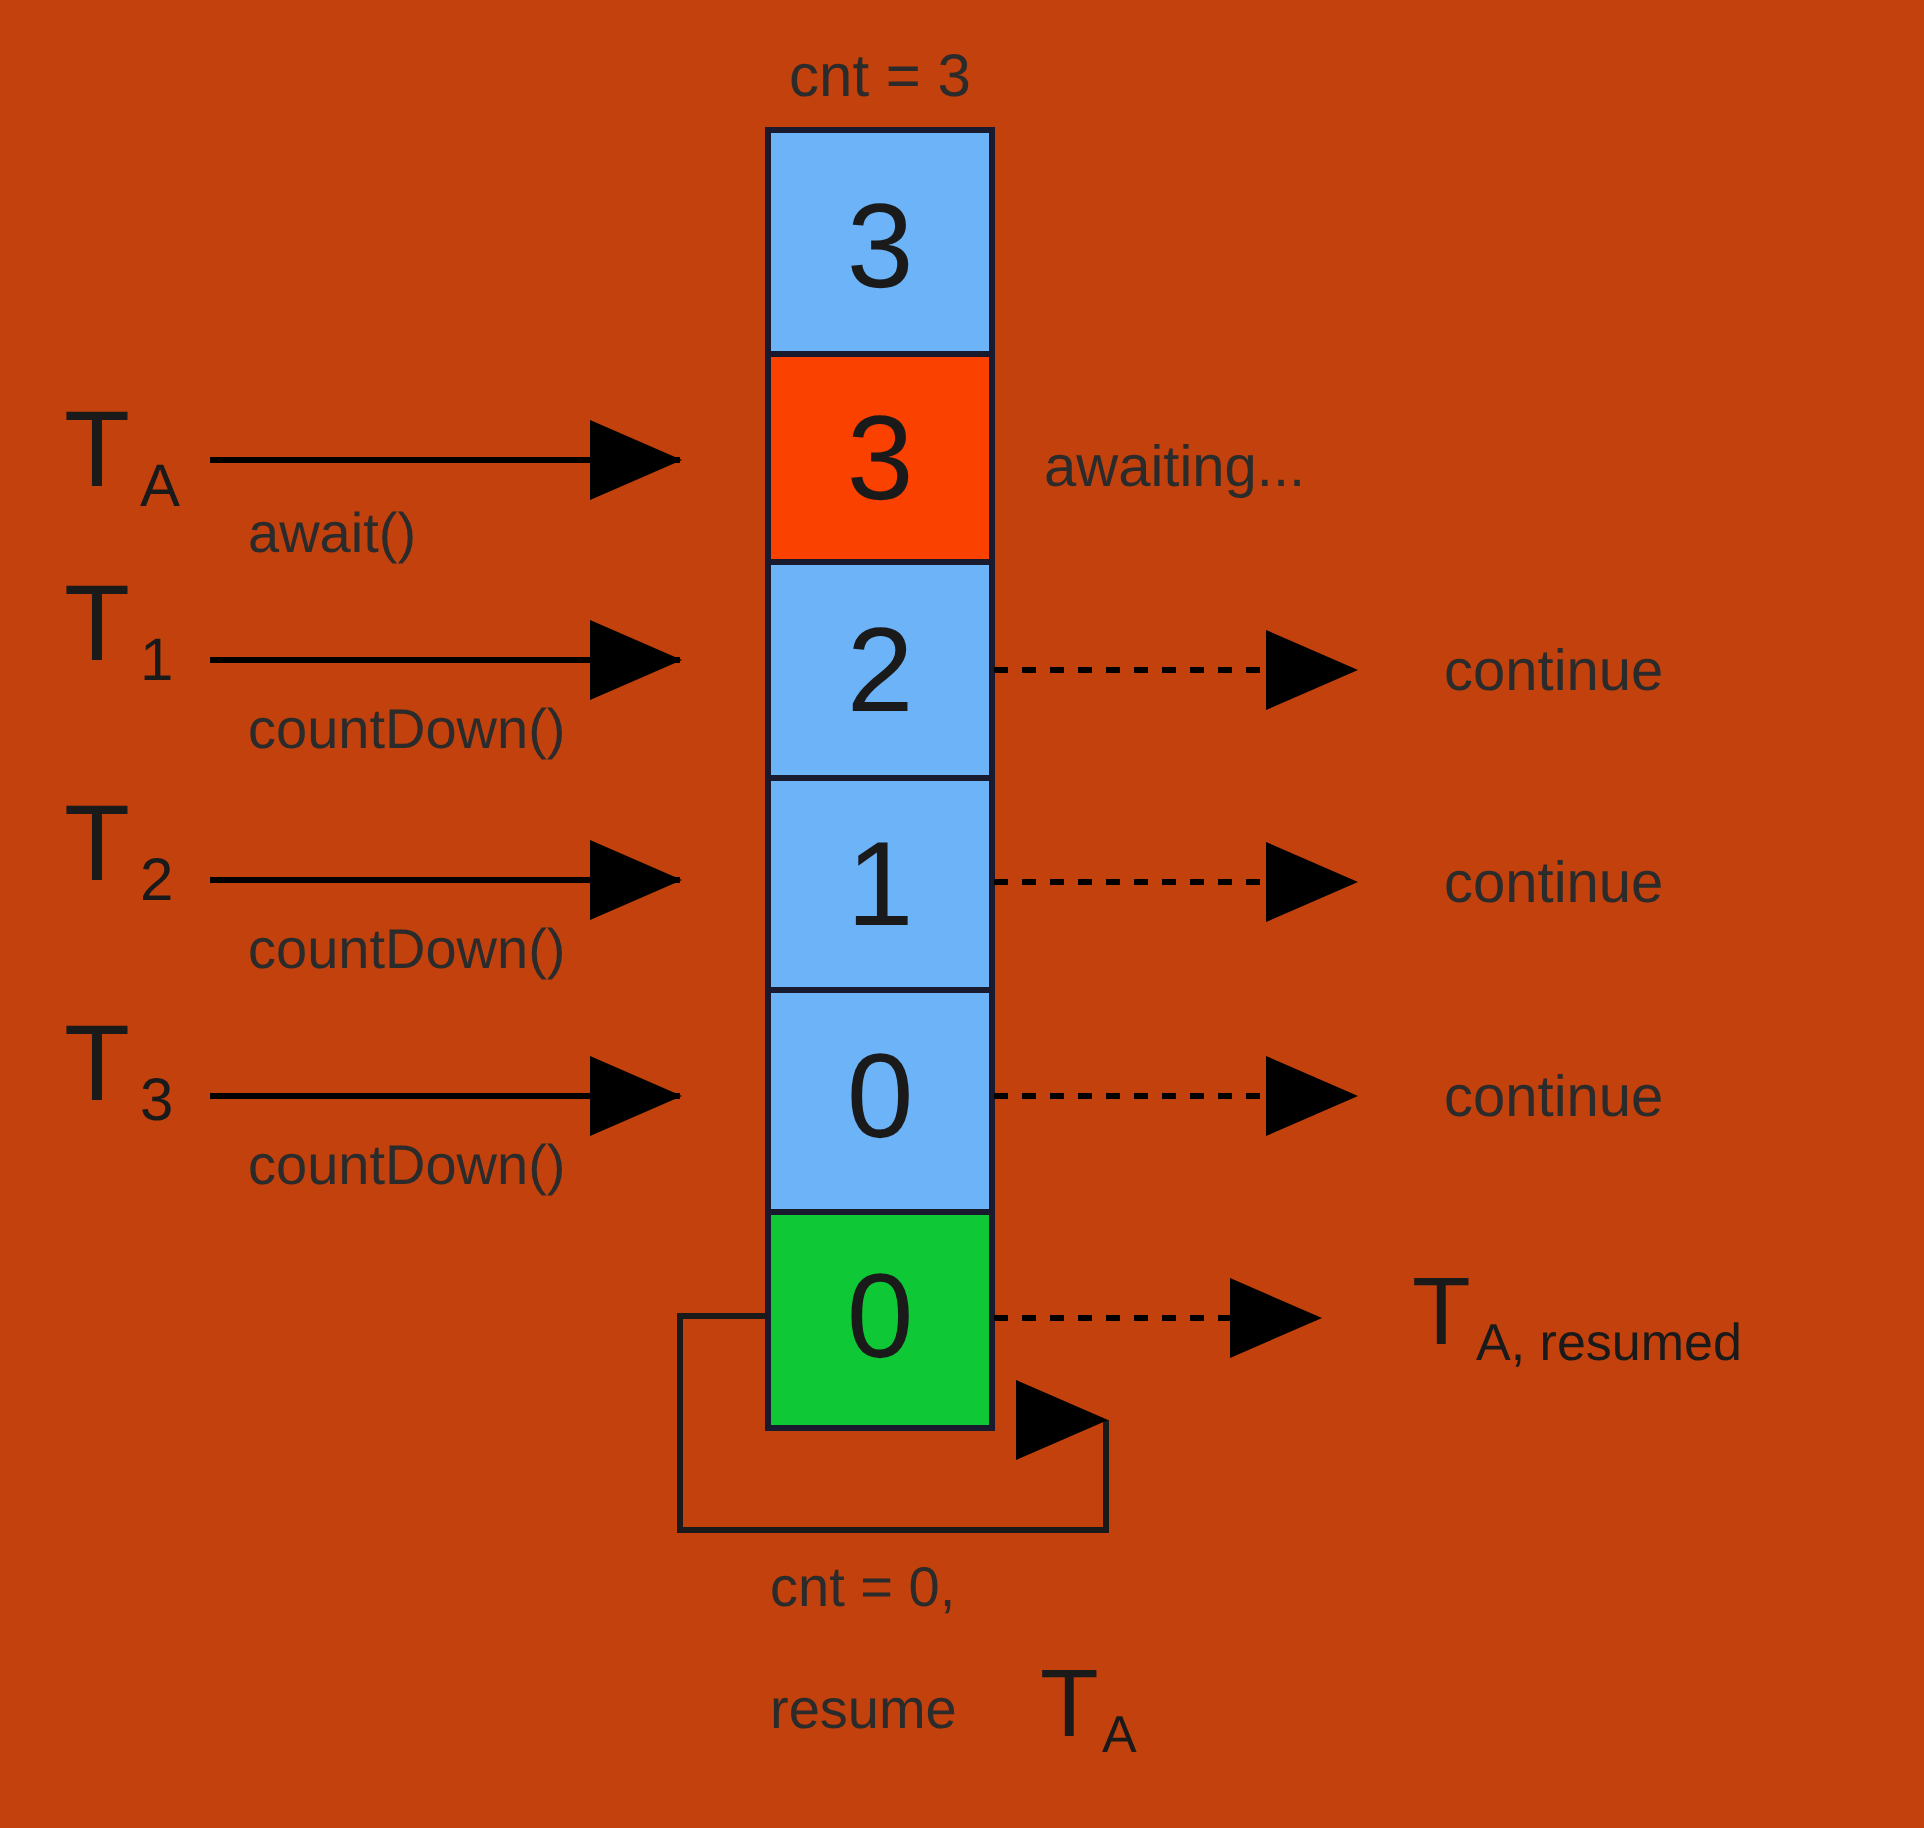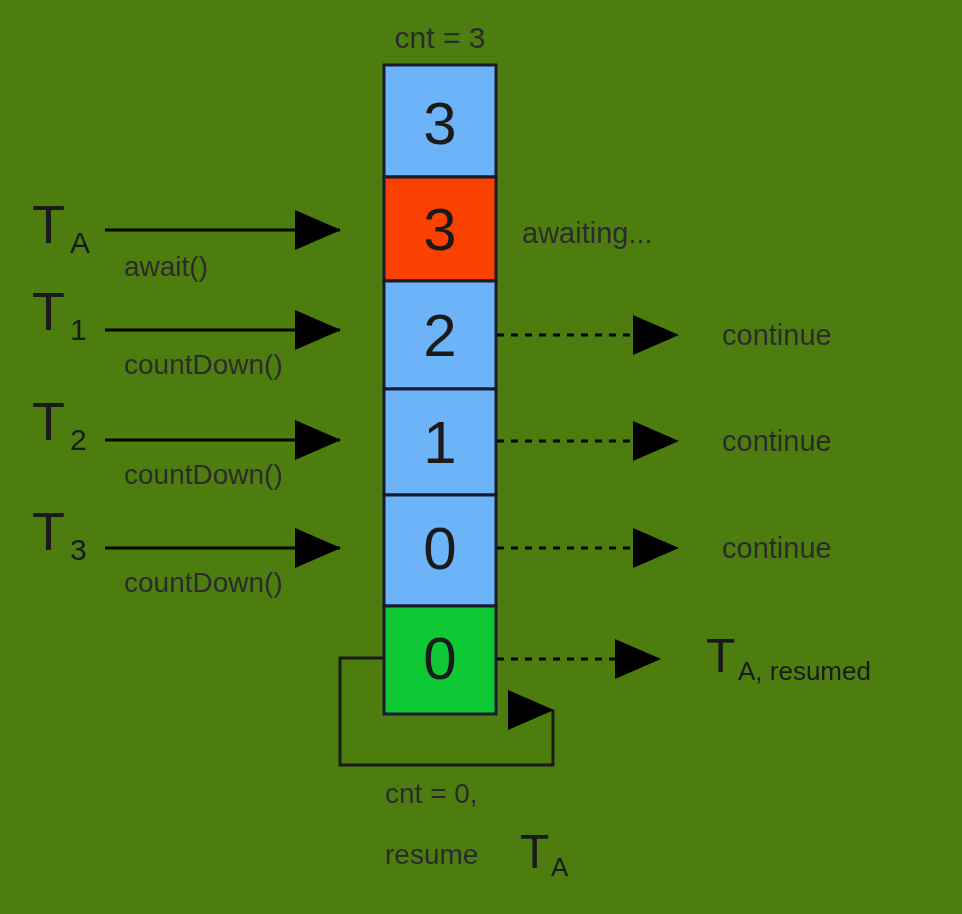--- a/index.html
+++ b/index.html
@@ -7,21 +7,21 @@
     padding: 0;
     background: #ffffff;
   }
   body {
     font-family: "Liberation Sans", sans-serif;
   }
   #canvas {
     position: relative;
     width: 962px;
     height: 914px;
-    background: #4d7c0f;
+    background: #c2410c;
     overflow: hidden;
   }
   #diagram-svg {
     position: absolute;
     left: 0;
     top: 0;
     width: 962px;
     height: 914px;
   }
   .cell-text {

